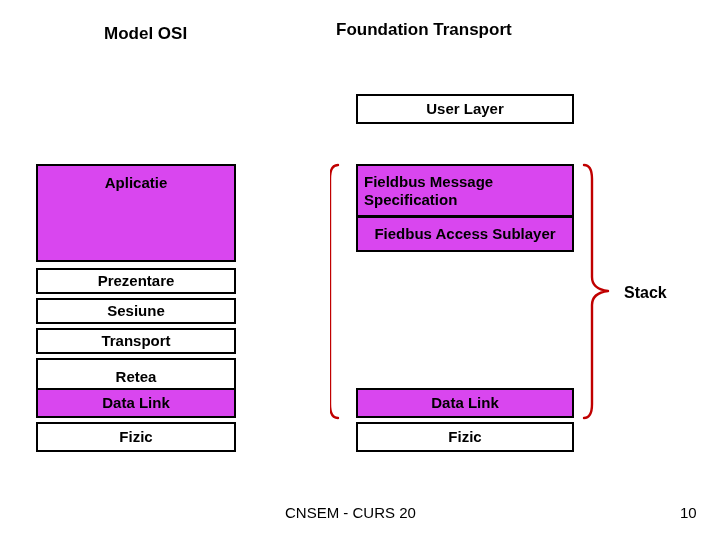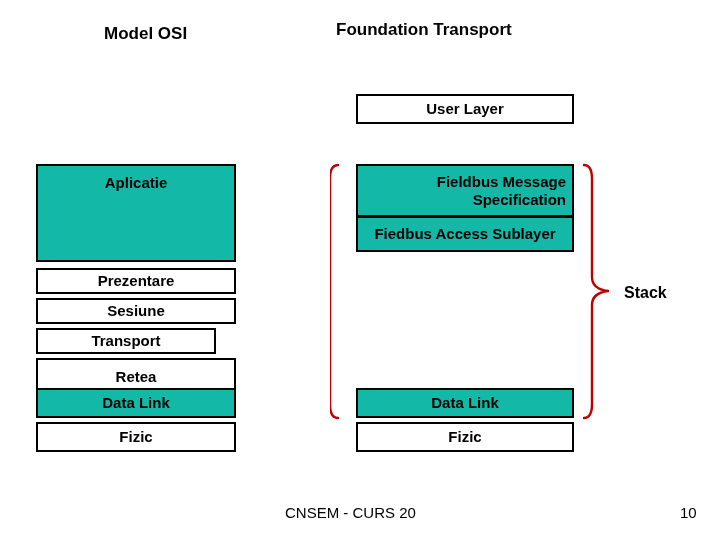--- a/index.html
+++ b/index.html
@@ -1,19 +1,19 @@
 <!DOCTYPE html>
 <html><head>
 <meta charset="utf-8">
 <style>
   html,body{margin:0;padding:0}
   body{width:720px;height:540px;background:#fff;font-family:Arial,Helvetica,sans-serif;position:relative}
   .title{position:absolute;font-weight:bold;font-size:17px}
-  .box{position:absolute;border:2px solid #000;text-align:right;font-weight:bold;font-size:15px;display:flex;align-items:center;justify-content:center;box-sizing:border-box;padding:2px 6px;line-height:1.15}
-  .blue{background:#14b8a6}
+  .box{position:absolute;border:2px solid #000;text-align:left;font-weight:bold;font-size:15px;display:flex;align-items:center;justify-content:center;box-sizing:border-box;padding:2px 6px;line-height:1.15}
+  .blue{background:#d946ef}
   .white{background:#fff}
   .footer{position:absolute;font-size:15px}
   .pnum{position:absolute;font-size:15px}
   .brace{position:absolute;pointer-events:none}
   .brace path{stroke:#c00000;stroke-width:2.4;fill:none;stroke-linecap:round;stroke-linejoin:round}
   .stack{position:absolute;font-weight:bold;font-size:16px}
 </style>
 </head>
 <body>
 
@@ -27,21 +27,21 @@
 
 <div class="box white" style="left:356px;top:94px;width:218px;height:30px">User Layer</div>
 <div class="box blue" style="left:356px;top:164px;width:218px;height:53px">Fieldbus Message Specification</div>
 <div class="box blue" style="left:356px;top:216px;width:218px;height:36px">Fiedbus Access Sublayer</div>
 <div class="box blue" style="left:356px;top:388px;width:218px;height:30px">Data Link</div>
 <div class="box white" style="left:356px;top:422px;width:218px;height:30px">Fizic</div>
 
 <div class="box blue" style="left:36px;top:164px;width:200px;height:98px;align-items:flex-start;padding-top:8px">Aplicatie</div>
 <div class="box white" style="left:36px;top:268px;width:200px;height:26px">Prezentare</div>
 <div class="box white" style="left:36px;top:298px;width:200px;height:26px">Sesiune</div>
-<div class="box white" style="left:36px;top:328px;width:180px;height:26px">Transport</div>
+<div class="box white" style="left:36px;top:328px;width:200px;height:26px">Transport</div>
 <div class="box white" style="left:36px;top:358px;width:200px;height:38px">Retea</div>
 <div class="box blue" style="left:36px;top:388px;width:200px;height:30px">Data Link</div>
 <div class="box white" style="left:36px;top:422px;width:200px;height:30px">Fizic</div>
 
 <div class="stack" style="left:624px;top:284px">Stack</div>
 
 <div class="footer" style="left:285px;top:504px">CNSEM - CURS 20</div>
 <div class="pnum" style="left:680px;top:504px">10</div>
 
 </body></html>

